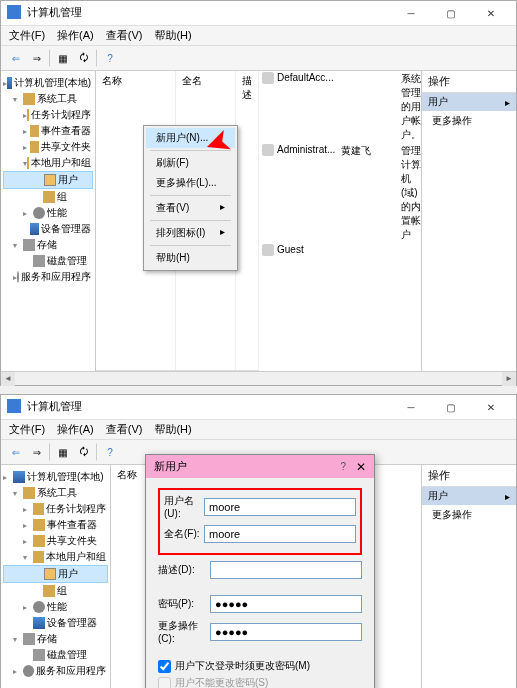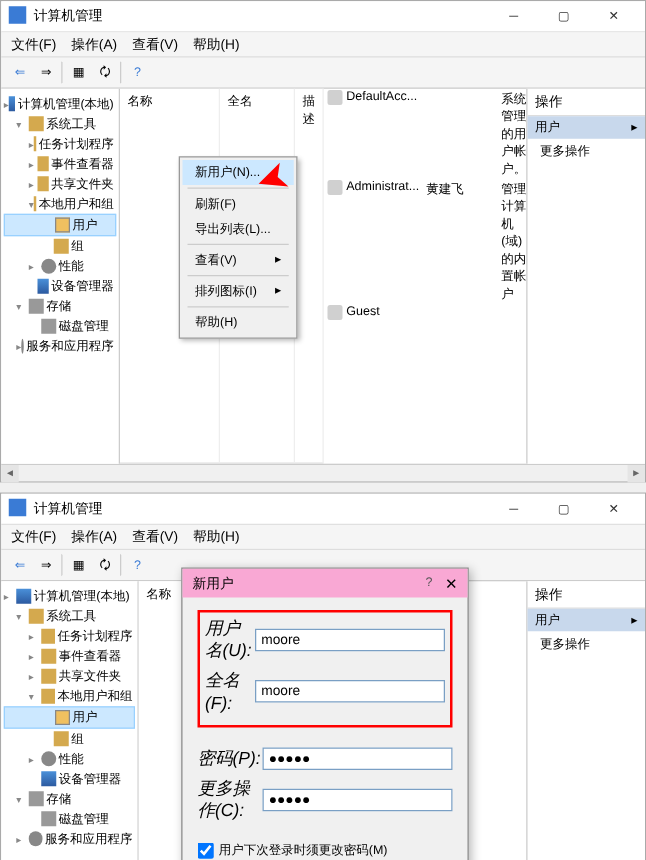--- a/index.html
+++ b/index.html
@@ -43,21 +43,21 @@
 .ctxmenu-item:first-child { background: #cce8ff; }
 .ctxmenu-sep { border-top: 1px solid #ccc; margin: 2px 4px; }
 .arrow { position: absolute; left: 205px; top: 125px; color: #ff0000; font-size: 32px; transform: rotate(160deg); pointer-events: none; }
 .dialog { position: absolute; background: #f0f0f0; border: 1px solid #888; box-shadow: 2px 2px 8px rgba(0,0,0,0.3); width: 230px; }
 .dlg-title { display: flex; padding: 4px 8px; background: #f9a8d4; font-size: 11px; align-items: center; }
 .dlg-title .t { flex: 1; }
 .dlg-title .q { margin-right: 10px; font-size: 10px; color: #555; }
 .dlg-title .x { font-size: 12px; }
 .dlg-body { padding: 10px 12px; }
 .fld { display: flex; align-items: center; margin-bottom: 6px; }
-.fld label { width: 58px; font-size: 14px; font-style: italic; }
+.fld label { width: 58px; font-size: 10px; }
 .fld input[type=text], .fld input[type=password] { flex: 1; border: 1px solid #7a9fc4; padding: 2px 4px; font-size: 11px; height: 18px; }
 .redbox { border: 2px solid #ff0000; padding: 4px; margin-bottom: 6px; }
 .chk { display: flex; align-items: center; font-size: 10px; margin: 3px 0; }
 .chk input { margin-right: 4px; }
 .chk.disabled { color: #999; }
 .win-wrap { position: relative; }
 .scrollbar-h { height: 14px; background: #f0f0f0; border-top: 1px solid #ccc; display:flex; align-items:center; }
 .scroll-btn { width:14px; height:14px; background:#e5e5e5; display:flex; align-items:center; justify-content:center; font-size:8px; color:#666;}
 </style>
 </head>
@@ -197,21 +197,21 @@
   <div class="scrollbar-h">
     <div class="scroll-btn">◄</div>
     <div style="flex:1"></div>
     <div class="scroll-btn">►</div>
   </div>
 </div>
 <div class="ctxmenu">
   <div class="ctxmenu-item">新用户(N)...</div>
   <div class="ctxmenu-sep"></div>
   <div class="ctxmenu-item">刷新(F)</div>
-  <div class="ctxmenu-item">导出列表(L)...</div>
+  <div class="ctxmenu-item">更多操作(L)...</div>
   <div class="ctxmenu-sep"></div>
   <div class="ctxmenu-item"><span>查看(V)</span><span style="float:right">▸</span></div>
   <div class="ctxmenu-sep"></div>
   <div class="ctxmenu-item"><span>排列图标(I)</span><span style="float:right">▸</span></div>
   <div class="ctxmenu-sep"></div>
   <div class="ctxmenu-item">帮助(H)</div>
 </div>
 <div class="arrow">➤</div>
 </div>
 
@@ -353,20 +353,24 @@
     <div class="redbox">
       <div class="fld">
             <label>用户名(U):</label>
             <input type="text" value="moore" style="">
           </div>
       <div class="fld">
             <label>全名(F):</label>
             <input type="text" value="moore" style="">
           </div>
     </div>
+    <div class="fld">
+          <label>描述(D):</label>
+          <input type="text" value="" style="">
+        </div>
     <div style="height:10px"></div>
     <div class="fld">
           <label>密码(P):</label>
           <input type="text" value="●●●●●" style="">
         </div>
     <div class="fld">
           <label>更多操作(C):</label>
           <input type="text" value="●●●●●" style="">
         </div>
     <div style="height:6px"></div>

